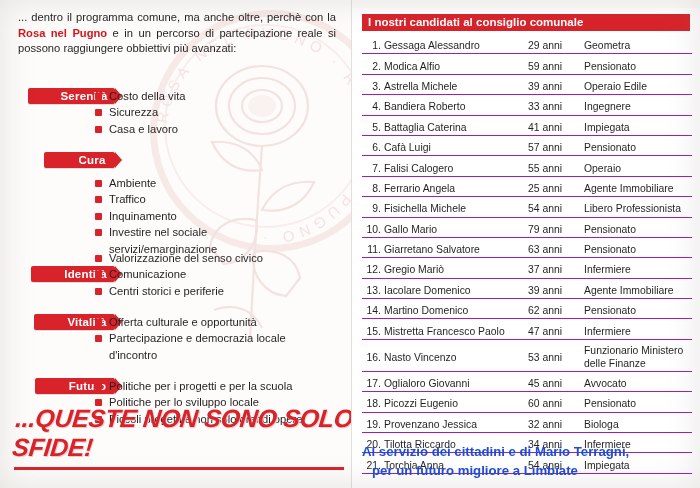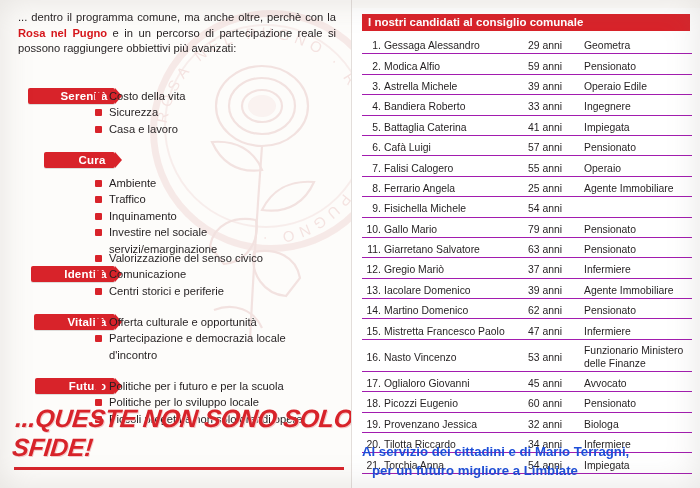--- a/index.html
+++ b/index.html
@@ -171,21 +171,21 @@
 
   <div class="tag" style="left:34px;top:314px;width:56px;">Vitalità</div>
   <div class="bullets" style="left:95px;top:314px;">
     <div>Offerta culturale e opportunità</div>
     <div>Partecipazione e democrazia locale</div>
     <div class="cont">d'incontro</div>
   </div>
 
   <div class="tag" style="left:35px;top:378px;width:55px;">Futuro</div>
   <div class="bullets" style="left:95px;top:378px;">
-    <div>Politiche per i futuro e per la scuola</div>
+    <div>Politiche per i progetti e per la scuola</div>
     <div>Politiche per lo sviluppo locale</div>
     <div>Piccoli progetti e non solo grandi opere</div>
   </div>
 
   <div class="slogan">...QUESTE NON SONO SOLO SFIDE!</div>
   <div class="redline"></div>
 </div>
 
 <div class="divider"></div>
 
@@ -229,20 +229,21 @@
       <div class="c-job">Operaio</div>
     </div>
     <div class="row">
       <div class="c-name"><span class="num">8.</span><span>Ferrario Angela</span></div>
       <div class="c-age">25 anni</div>
       <div class="c-job">Agente Immobiliare</div>
     </div>
     <div class="row">
       <div class="c-name"><span class="num">9.</span><span>Fisichella Michele</span></div>
       <div class="c-age">54 anni</div>
+      <div class="c-job">Libero Professionista</div>
     </div>
     <div class="row">
       <div class="c-name"><span class="num">10.</span><span>Gallo Mario</span></div>
       <div class="c-age">79 anni</div>
       <div class="c-job">Pensionato</div>
     </div>
     <div class="row">
       <div class="c-name"><span class="num">11.</span><span>Giarretano Salvatore</span></div>
       <div class="c-age">63 anni</div>
       <div class="c-job">Pensionato</div>

